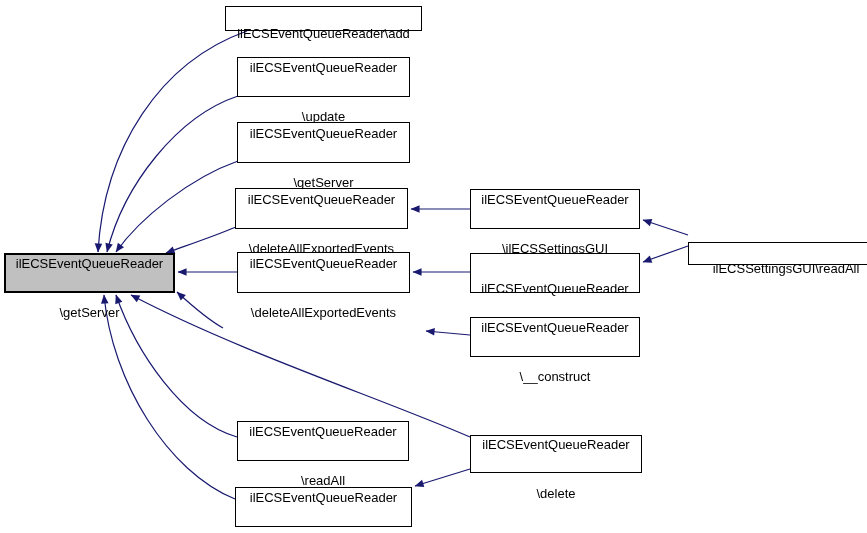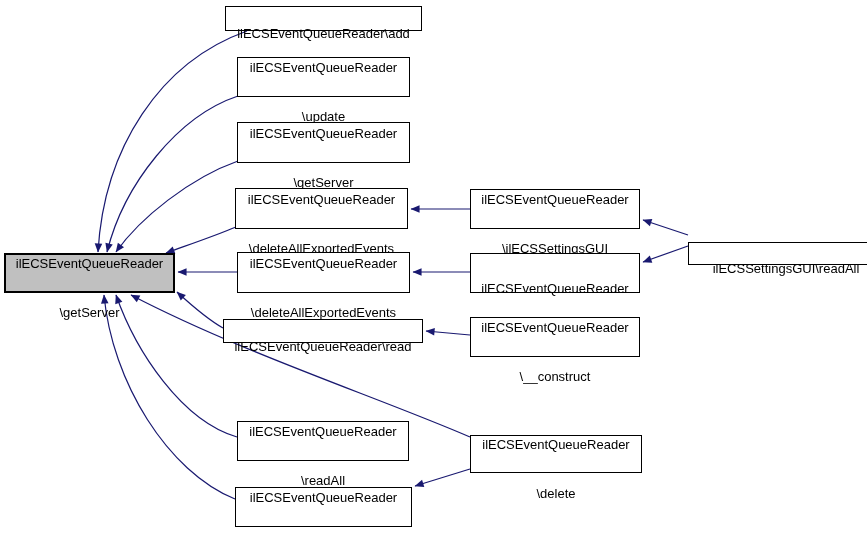--- a/index.html
+++ b/index.html
@@ -78,24 +78,20 @@
   <div class="node" style="left:235px;top:188px;width:173px;height:41px">
     <span>ilECSEventQueueReader</span>
     <span>\deleteAllExportedEvents</span>
   </div>
 
   <div class="node" style="left:237px;top:252px;width:173px;height:41px">
     <span>ilECSEventQueueReader</span>
     <span>\deleteAllExportedEvents</span>
   </div>
 
-  <div class="node" style="left:223px;top:319px;width:200px;height:24px">
-    <span>ilECSEventQueueReader\read</span>
-
-  </div>
 
   <div class="node" style="left:237px;top:421px;width:172px;height:40px">
     <span>ilECSEventQueueReader</span>
     <span>\readAll</span>
   </div>
 
   <div class="node" style="left:235px;top:487px;width:177px;height:40px">
     <span>ilECSEventQueueReader</span>
     <span>\writeEventToDB</span>
   </div>

